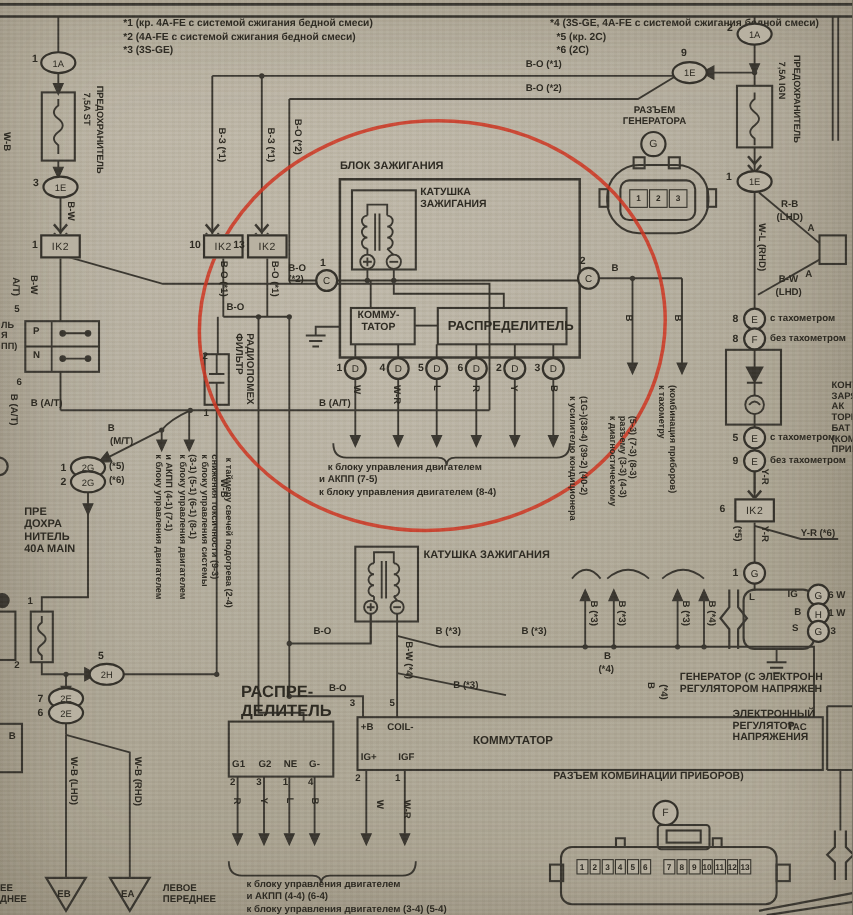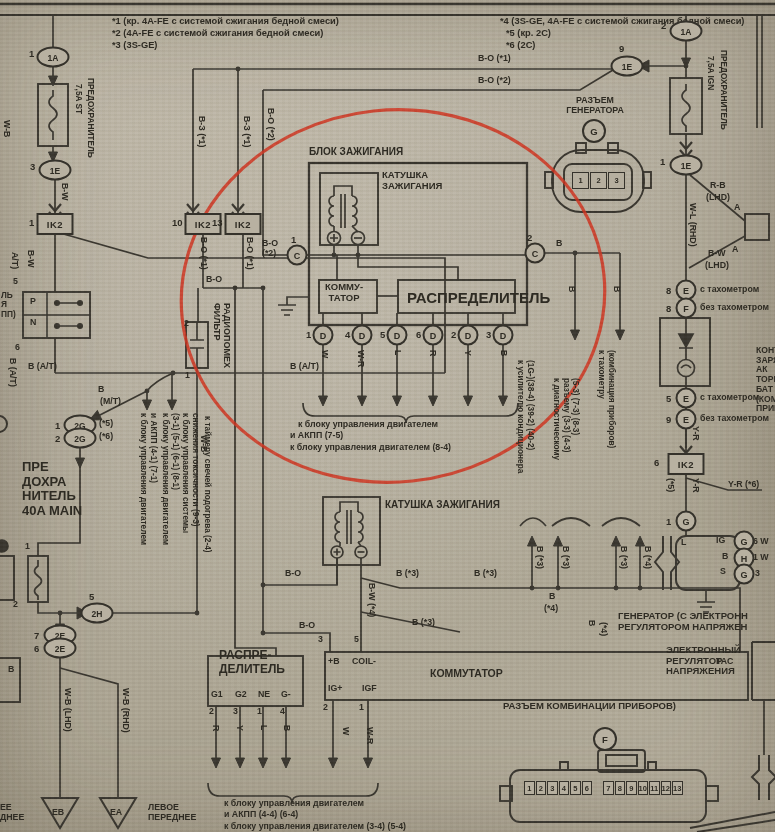--- a/index.html
+++ b/index.html
@@ -15,21 +15,21 @@
   #stage:after{ 
     content:"";position:absolute;inset:0;pointer-events:none;
     background:repeating-linear-gradient(0deg,rgba(90,80,60,.035) 0 2px,rgba(255,255,255,.03) 2px 4px),
                repeating-linear-gradient(90deg,rgba(90,80,60,.025) 0 3px,rgba(255,255,255,.02) 3px 6px);
   }
   svg{position:absolute;left:0;top:0;}
   .lbl{position:absolute;font-weight:700;font-size:8.8px;line-height:1.13;white-space:pre-line;z-index:5;}
   .lbl.v{writing-mode:vertical-lr;text-orientation:sideways;}
   .lbl.ctr{text-align:center;}
   .conn{position:absolute;z-index:6;display:flex;align-items:center;justify-content:center;
-        background:#b8b1a1;border:2.5px solid #35322b;font-weight:700;color:#2e2b23;
+        background:#b8b1a1;border:2.5px solid #35322b;font-weight:400;color:#2e2b23;
         transform:translate(-50%,-50%);}
   .conn.oval{width:29px;height:17px;border-radius:50%;font-size:8.5px;}
   .conn.circle{width:17px;height:17px;border-radius:50%;border-width:2px;font-size:9px;}
   .conn.bigcircle{width:20px;height:20px;border-radius:50%;font-size:9.5px;}
   .conn.rect{width:33px;height:18px;font-size:9.5px;letter-spacing:.5px;}
   .pin{position:absolute;font-weight:700;font-size:9.5px;z-index:6;}
   .cell{position:absolute;border:1.6px solid #35322b;background:#b6af9f;display:flex;
         align-items:center;justify-content:center;font-size:7.5px;font-weight:700;z-index:6;}
 </style>
 </head>
@@ -334,21 +334,21 @@
       <div class="lbl v" style="left: 198px; top: 237px;">B-O (*1)</div>
       <div class="lbl v" style="left: 244px; top: 237px;">B-O (*1)</div>
       <div class="lbl" style="left: 206px; top: 275px;">B-O</div>
       <div class="lbl" style="left: 262px; top: 239px;">B-O
 (*2)</div>
       <div class="lbl" style="left: 309px; top: 146px; font-size: 10px;">БЛОК ЗАЖИГАНИЯ</div>
       <div class="lbl" style="left: 382px; top: 170px; font-size: 9.5px;">КАТУШКА
 ЗАЖИГАНИЯ</div>
       <div class="lbl" style="left: 325px; top: 282px; font-size: 9.5px; text-align: center;">КОММУ-
 ТАТОР</div>
-      <div class="lbl" style="left: 407px; top: 290px; font-size: 15px;">РАСПРЕДЕЛИТЕЛЬ</div>
+      <div class="lbl" style="left: 407px; top: 290px; font-size: 12px;">РАСПРЕДЕЛИТЕЛЬ</div>
       <div class="lbl" style="left: 556px; top: 239px;">B</div>
       <div class="lbl v" style="left: 566px; top: 286px;">B</div>
       <div class="lbl v" style="left: 611px; top: 286px;">B</div>
       <div class="lbl v" style="left: 319px; top: 350px;">W</div>
       <div class="lbl v" style="left: 355px; top: 350px;">W-R</div>
       <div class="lbl v" style="left: 392px; top: 350px;">L</div>
       <div class="lbl v" style="left: 427px; top: 350px;">R</div>
       <div class="lbl v" style="left: 462px; top: 350px;">Y</div>
       <div class="lbl v" style="left: 498px; top: 350px;">B</div>
       <div class="lbl" style="left: 298px; top: 420px;">к блоку управления двигателем</div>
@@ -413,21 +413,21 @@
       <div class="lbl" style="left: 328px; top: 657px;">+B</div>
       <div class="lbl" style="left: 352px; top: 657px;">COIL-</div>
       <div class="lbl" style="left: 430px; top: 668px; font-size: 10.5px;">КОММУТАТОР</div>
       <div class="lbl" style="left: 716px; top: 657px;">TAC</div>
       <div class="lbl" style="left: 328px; top: 684px;">IG+</div>
       <div class="lbl" style="left: 362px; top: 684px;">IGF</div>
       <div class="lbl" style="left: 323px; top: 703px;">2</div>
       <div class="lbl" style="left: 359px; top: 703px;">1</div>
       <div class="lbl v" style="left: 340px; top: 727px;">W</div>
       <div class="lbl v" style="left: 364px; top: 727px;">W-R</div>
-      <div class="lbl" style="left: 219px; top: 649px; font-size: 12px;">РАСПРЕ-
+      <div class="lbl" style="left: 219px; top: 622px; font-size: 15px;">РАСПРЕ-
 ДЕЛИТЕЛЬ</div>
       <div class="lbl" style="left: 211px; top: 690px;">G1</div>
       <div class="lbl" style="left: 235px; top: 690px;">G2</div>
       <div class="lbl" style="left: 258px; top: 690px;">NE</div>
       <div class="lbl" style="left: 281px; top: 690px;">G-</div>
       <div class="lbl" style="left: 209px; top: 707px;">2</div>
       <div class="lbl" style="left: 233px; top: 707px;">3</div>
       <div class="lbl" style="left: 257px; top: 707px;">1</div>
       <div class="lbl" style="left: 280px; top: 707px;">4</div>
       <div class="lbl v" style="left: 210px; top: 725px;">R</div>
@@ -451,21 +451,21 @@
       <div class="lbl" style="left: 30px; top: 318px;">N</div>
       <div class="lbl" style="left: 13px; top: 277px;">5</div>
       <div class="lbl" style="left: 15px; top: 343px;">6</div>
       <div class="lbl v" style="left: 7px; top: 358px;">B (A/T)</div>
       <div class="lbl" style="left: 28px; top: 362px;">B (A/T)</div>
       <div class="lbl" style="left: 290px; top: 362px;">B (A/T)</div>
       <div class="lbl" style="left: 98px; top: 385px;">B</div>
       <div class="lbl" style="left: 100px; top: 397px;">(M/T)</div>
       <div class="lbl" style="left: 99px; top: 419px;">(*5)</div>
       <div class="lbl" style="left: 99px; top: 432px;">(*6)</div>
-      <div class="lbl" style="left: 22px; top: 460px; font-size: 13px;">ПРЕ
+      <div class="lbl" style="left: 22px; top: 460px; font-size: 10px;">ПРЕ
 ДОХРА
 НИТЕЛЬ
 40A MAIN</div>
       <div class="lbl" style="left: 25px; top: 542px;">1</div>
       <div class="lbl" style="left: 13px; top: 600px;">2</div>
       <div class="lbl v" style="left: 198px; top: 435px;">W-B</div>
       <div class="lbl v" style="left: 139px; top: 413px; font-size: 8.3px;">к блоку управления двигателем
 и АКПП (4-1) (7-1)</div>
       <div class="lbl v" style="left: 161px; top: 413px; font-size: 8.3px;">к блоку управления двигателем
 (3-1) (5-1) (6-1) (8-1)</div>

